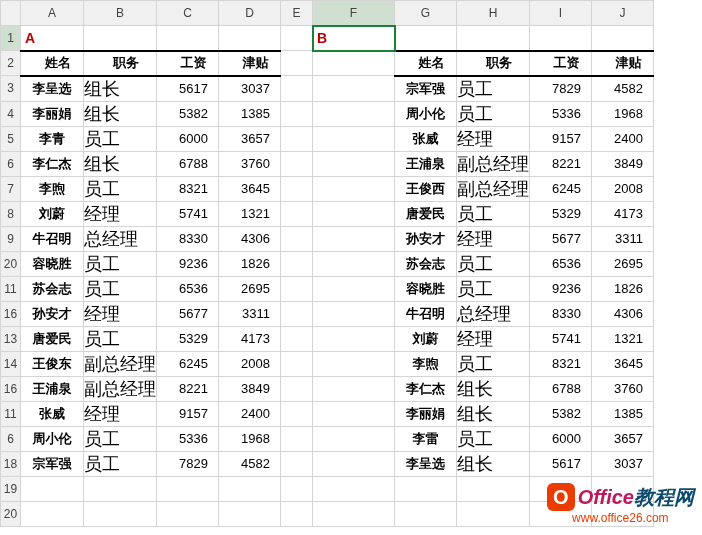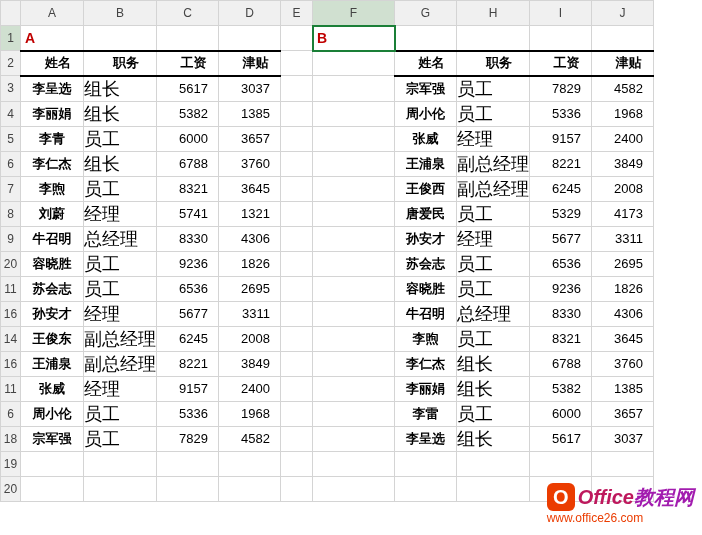--- a/index.html
+++ b/index.html
@@ -22,22 +22,22 @@
     .marker { font-weight: 700; color: #c00000; padding-left: 4px; font-size: 14px; }
     .th-cell { text-align: center; font-weight: 700; border-top: 2px solid #000 !important; border-bottom: 2px solid #000 !important; font-size: 13px; padding-left: 12px; }
     .name-cell { text-align: center; font-weight: 700; font-size: 13px; margin-left: 10px; }
     .txt-cell { font-size: 18px; }
     .num-cell { text-align: right; padding-right: 10px; font-size: 13px; }
     .active { outline: 2px solid #1a7f37; outline-offset: -1px; background: #fff; }
     .active-hdr { background: #d0e0d0 !important; }
     .watermark { position: absolute; right: 8px; bottom: 10px; font-weight: 700; font-size: 20px; font-style: italic; font-family: Arial, sans-serif; }
     .watermark .o-icon { display: inline-flex; width: 28px; height: 28px; border-radius: 6px; background: #eb3c00; color: #fff; align-items: center; justify-content: center; font-style: normal; margin-right: 3px; font-size: 20px; }
     .watermark .txt-main { color: #be185d; }
-    .watermark .txt-sub { color: #a21caf; }
-    .watermark .url { display: block; font-size: 12px; font-weight: 400; color: #eb3c00; font-style: normal; text-align: left; }
+    .watermark .txt-sub { color: #0c4a6e; }
+    .watermark .url { display: block; font-size: 12px; font-weight: 400; color: #eb3c00; font-style: normal; text-align: center; }
   </style>
 </head>
 <body>
 
 <table class="sheet">
   <tbody>
       <tr class="hdr-row">
     <td class="corner"></td>
     <td class="colA">A</td>
     <td class="colB">B</td>
@@ -202,20 +202,33 @@
         <td class="colC num-cell">5677</td>
         <td class="colD num-cell">3311</td>
         <td class="colE"></td>
         <td class="colF"></td>
         <td class="colG name-cell">牛召明</td>
         <td class="colH txt-cell">总经理</td>
         <td class="colI num-cell">8330</td>
         <td class="colJ num-cell">4306</td>
       </tr>
       <tr>
+        <td class="rownum">13</td>
+        <td class="colA name-cell">唐爱民</td>
+        <td class="colB txt-cell">员工</td>
+        <td class="colC num-cell">5329</td>
+        <td class="colD num-cell">4173</td>
+        <td class="colE"></td>
+        <td class="colF"></td>
+        <td class="colG name-cell">刘蔚</td>
+        <td class="colH txt-cell">经理</td>
+        <td class="colI num-cell">5741</td>
+        <td class="colJ num-cell">1321</td>
+      </tr>
+      <tr>
         <td class="rownum">14</td>
         <td class="colA name-cell">王俊东</td>
         <td class="colB txt-cell">副总经理</td>
         <td class="colC num-cell">6245</td>
         <td class="colD num-cell">2008</td>
         <td class="colE"></td>
         <td class="colF"></td>
         <td class="colG name-cell">李煦</td>
         <td class="colH txt-cell">员工</td>
         <td class="colI num-cell">8321</td>

